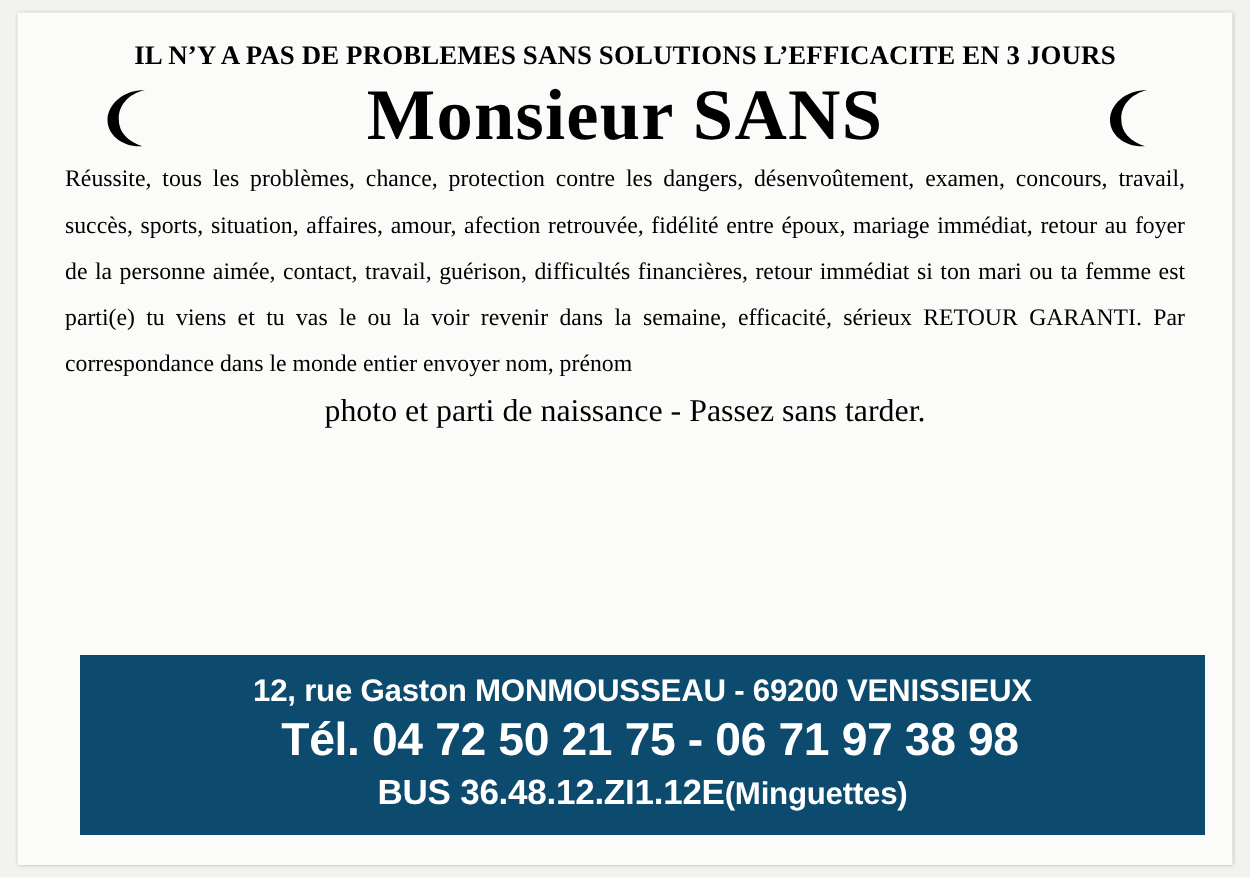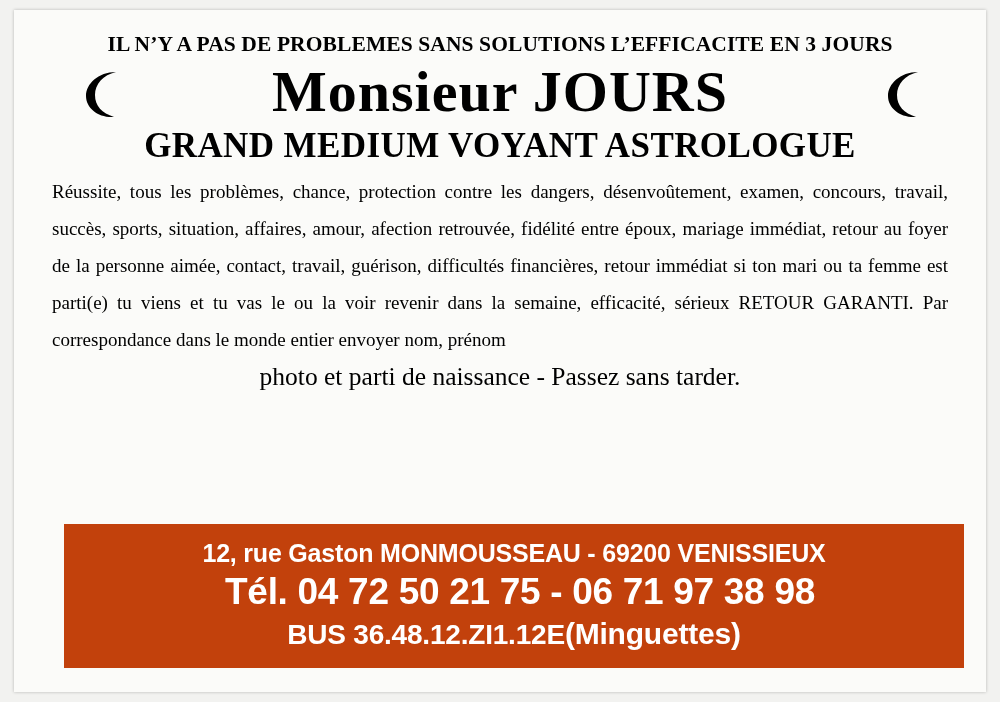--- a/index.html
+++ b/index.html
@@ -96,21 +96,21 @@
     text-align: center;
     margin: 0;
   }
 
   .contact-block {
     position: absolute;
     left: 50px;
     top: 514px;
     width: 900px;
     height: 144px;
-    background: #c2410c;
+    background: #0c4a6e;
     color: #ffffff;
     padding: 0;
   }
   .addr {
     font-family: "Liberation Sans", sans-serif;
     font-weight: bold;
     font-size: 25px;
     line-height: 30px;
     text-align: center;
     padding-top: 14px;
@@ -130,48 +130,47 @@
   .bus {
     font-family: "Liberation Sans", sans-serif;
     font-weight: bold;
     font-size: 28px;
     line-height: 36px;
     text-align: center;
     letter-spacing: -0.2px;
     white-space: nowrap;
   }
   .bus .sub {
-    font-size: 30px;
+    font-size: 25px;
   }
 </style>
 </head>
 <body>
 
 <div class="page">
   <div class="card">
 
     <div class="inner">
 
       <div class="tagline">IL N’Y A PAS DE PROBLEMES SANS SOLUTIONS L’EFFICACITE EN 3 JOURS</div>
 
       <div class="name-row">
         <span class="moon left">
           <svg width="54" height="54" viewBox="0 0 54 54" aria-hidden="true">
             <path d="M44 5 C26 5 14 17 14 29 C14 41 26 51 42 50 C30 46 23 39 23 28 C23 17 31 8 44 5 Z" fill="#000000"></path>
           </svg>
         </span>
-        <div class="name-title">Monsieur JOURS</div>
+        <div class="name-title">Monsieur SANS</div>
         <span class="moon right">
           <svg width="54" height="54" viewBox="0 0 54 54" aria-hidden="true">
             <path d="M44 5 C26 5 14 17 14 29 C14 41 26 51 42 50 C30 46 23 39 23 28 C23 17 31 8 44 5 Z" fill="#000000"></path>
           </svg>
         </span>
       </div>
 
-      <div class="subtitle">GRAND MEDIUM VOYANT ASTROLOGUE</div>
 
       <p class="body-text">Réussite, tous les problèmes, chance, protection contre les dangers, désenvoûtement, examen, concours, travail, succès, sports, situation, affaires, amour, afection retrouvée, fidélité entre époux, mariage immédiat, retour au foyer de la personne aimée, contact, travail, guérison, difficultés financières, retour immédiat si ton mari ou ta femme est parti(e) tu viens et tu vas le ou la voir revenir dans la semaine, efficacité, sérieux RETOUR GARANTI. Par correspondance dans le monde entier envoyer nom, prénom</p>
       <p class="center-line">photo et parti de naissance - Passez sans tarder.</p>
 
     </div>
 
     <div class="contact-block">
       <div class="addr">12, rue Gaston MONMOUSSEAU - 69200 VENISSIEUX</div>
       <div class="tel">Tél. 04 72 50 21 75 -  06 71 97 38 98</div>
       <div class="bus">

